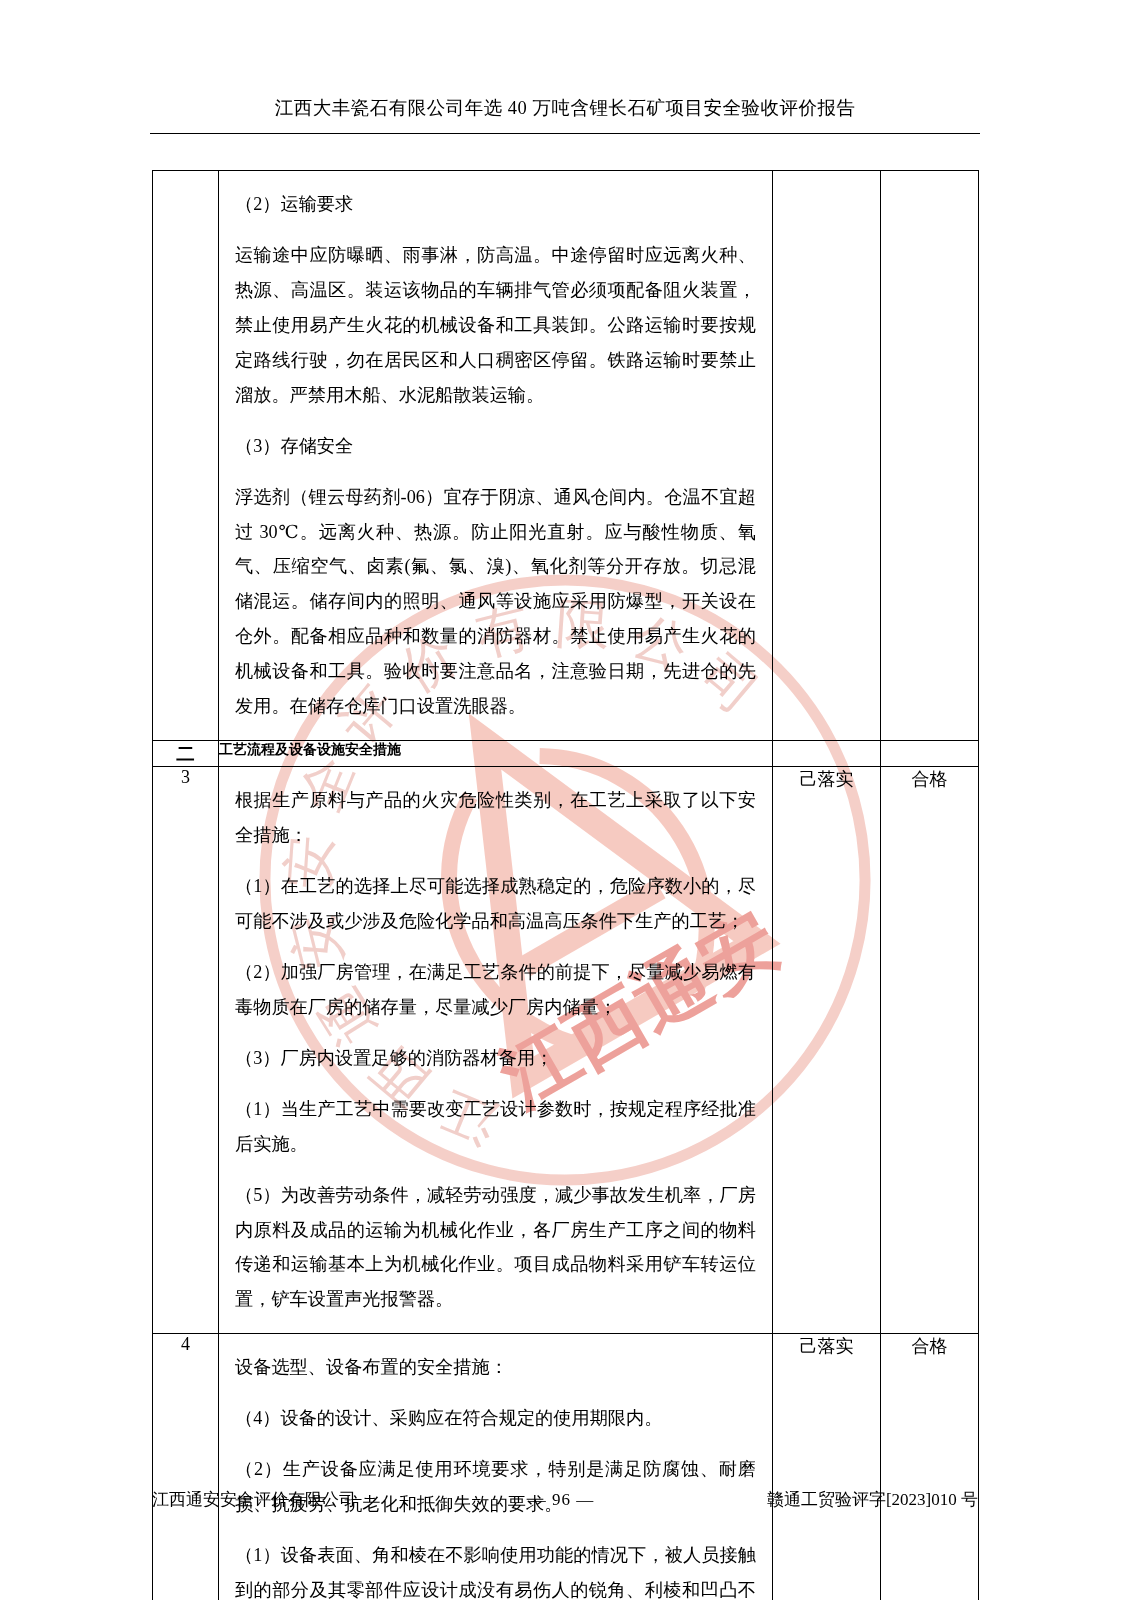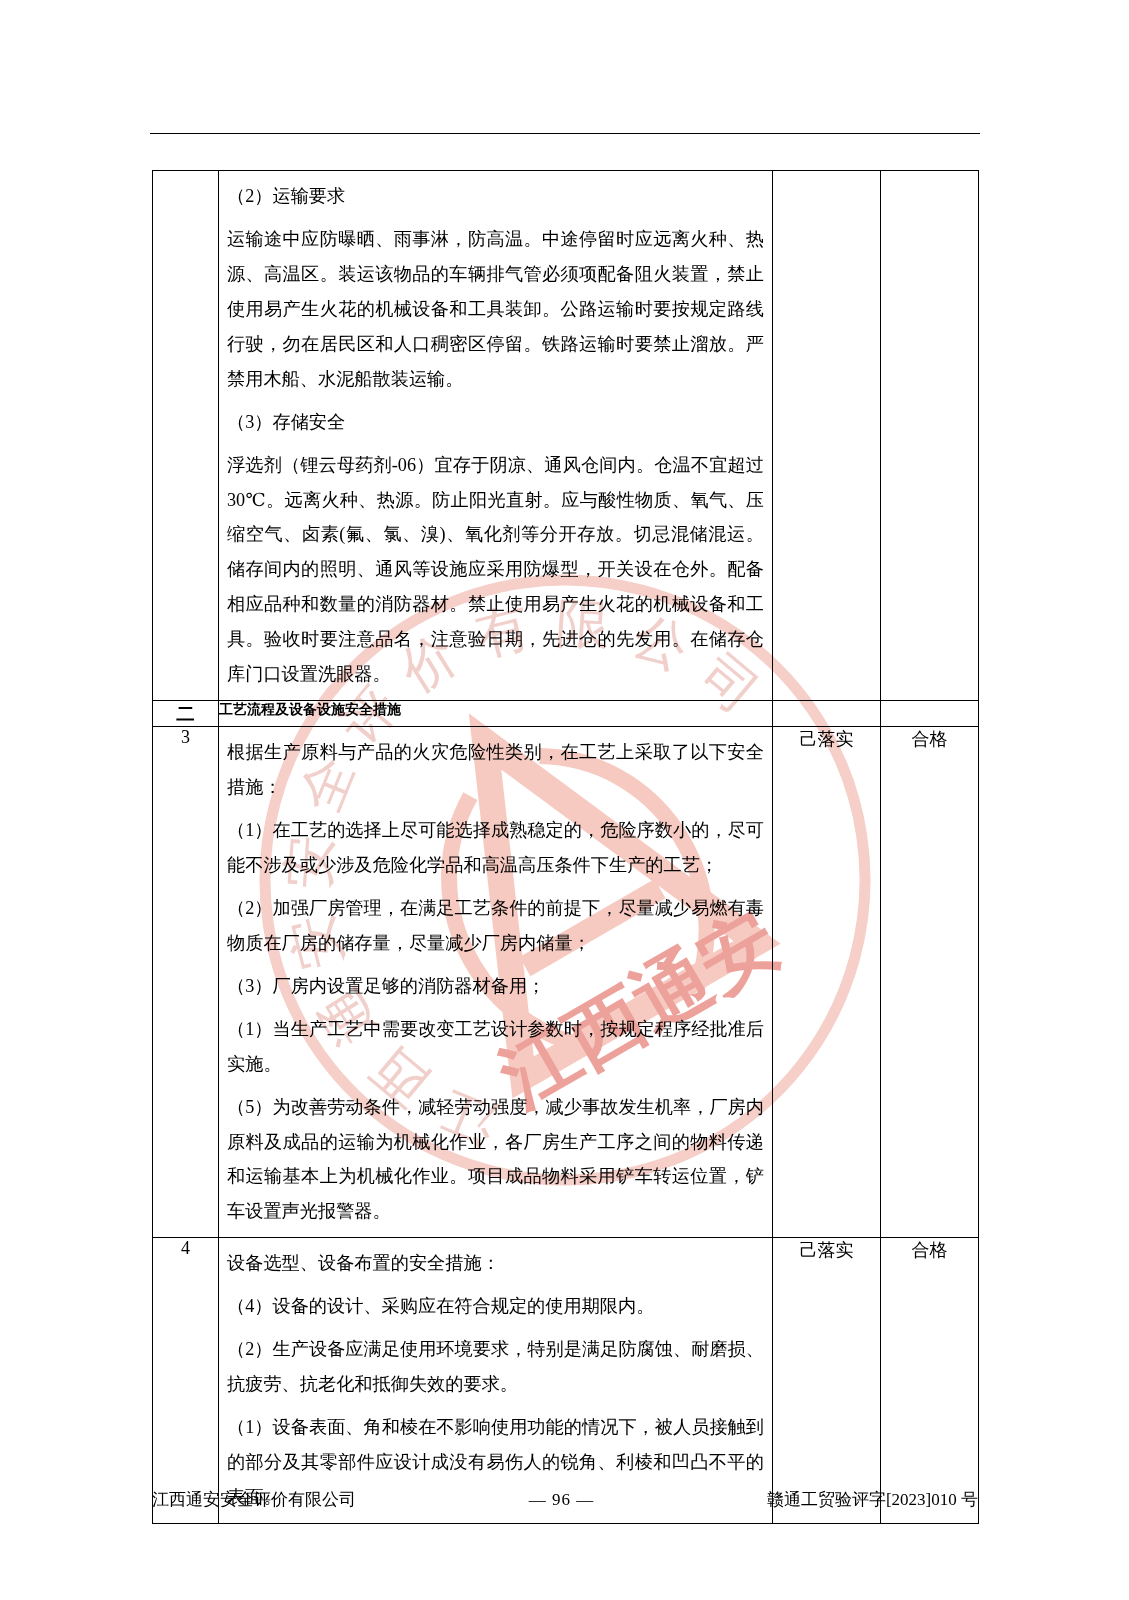--- a/index.html
+++ b/index.html
@@ -84,21 +84,21 @@
     padding: 6px 0;
   }
   .cell-body {
     font-size: 18.2px;
     line-height: 1.92;
     padding: 8px 12px 10px 14px;
     text-align: justify;
     text-justify: inter-ideograph;
   }
   .cell-body p {
-    margin: 8px;
+    margin: 16px;
   }
   .cell-body p.ind {
     text-indent: 0;
   }
   .cell-center {
     text-align: center;
     vertical-align: middle;
     font-size: 18px;
     margin-left: 36px;
   }
@@ -156,20 +156,21 @@
         <text transform="rotate(-2) translate(0,-238)" text-anchor="middle">价</text>
         <text transform="rotate(16) translate(0,-238)" text-anchor="middle">有</text>
         <text transform="rotate(34) translate(0,-238)" text-anchor="middle">限</text>
         <text transform="rotate(52) translate(0,-238)" text-anchor="middle">公</text>
         <text transform="rotate(70) translate(0,-238)" text-anchor="middle">司</text>
       </g>
       <text x="0" y="175" text-anchor="middle" fill="#e0564a" font-family="'Liberation Serif', serif" font-size="76" font-weight="bold">江西通安</text>
     </g>
   </svg>
 
+  <div class="doc-header">江西大丰瓷石有限公司年选 40 万吨含锂长石矿项目安全验收评价报告</div>
   <div class="doc-header-rule"></div>
 
   <div class="tbl-wrap">
     <table class="main">
       <colgroup>
         <col class="col-idx">
         <col class="col-body">
         <col class="col-stat">
         <col class="col-res">
       </colgroup>

